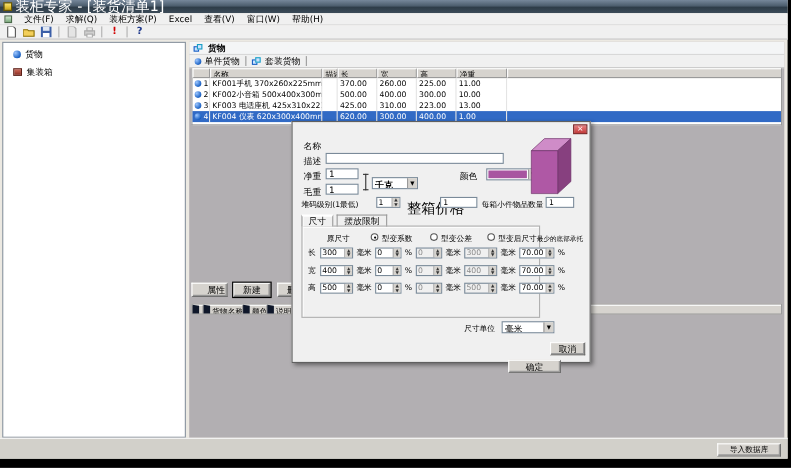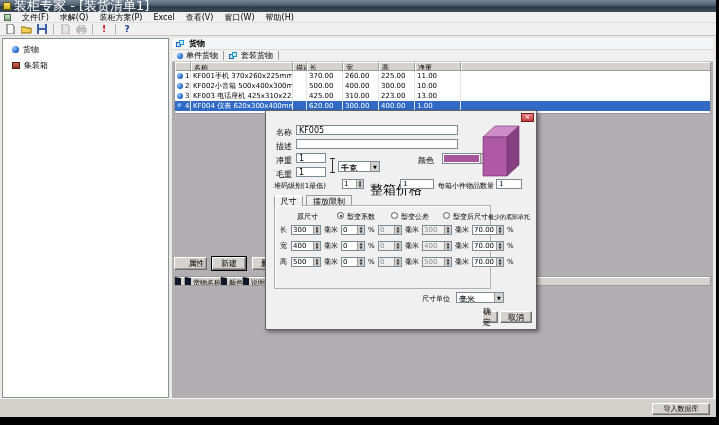--- a/index.html
+++ b/index.html
@@ -297,21 +297,20 @@
   </div>
 
   <div class="bottomstrip">
     <div class="btn importbtn">导入数据库</div>
   </div>
 
   <div class="dialog">
     <div class="dlg-close">×</div>
 
     <span class="lbl" style="left:10px;top:16px;">名称</span>
-    <input class="tb" style="left: 30px; top: 14px; width: 162px; height: 10px;" value="KF005">
     <span class="lbl" style="left:10px;top:30px;">描述</span>
     <input class="tb" style="left: 30px; top: 28px; width: 162px; height: 10px;" value="">
 
     <span class="lbl" style="left:10px;top:44px;">净重</span>
     <input class="tb" style="left: 30px; top: 42px; width: 30px; height: 10px;" value="1">
     <span class="lbl" style="left:10px;top:58px;">毛重</span>
     <input class="tb" style="left: 30px; top: 56px; width: 30px; height: 10px;" value="1">
 
     <div class="ibeam" style="left:66px;top:47px;width:1px;height:15px;"></div>
     <div class="ibeam" style="left:64px;top:47px;width:5px;height:1px;"></div>
@@ -492,18 +491,18 @@
         <span class="u7">%</span>
       </div>
     </div>
 
     <span class="lbl" style="left:156px;top:183px;font-size:7px;">尺寸单位</span>
     <div class="combo" style="left:190px;top:181px;width:48px;height:11px;">
       <span class="cval">毫米</span>
       <span class="cbtn">▼</span>
     </div>
 
-    <div class="btn" style="position:absolute;left:196px;top:200px;width:16px;height:12px;margin-left:20px;">确定</div>
+    <div class="btn" style="position:absolute;left:196px;top:216px;width:48px;height:12px;">确定</div>
     <div class="btn" style="position:absolute;left:234px;top:200px;width:32px;height:12px;">取消</div>
   </div>
 
 </div>
 </div>
 
 </body></html>

